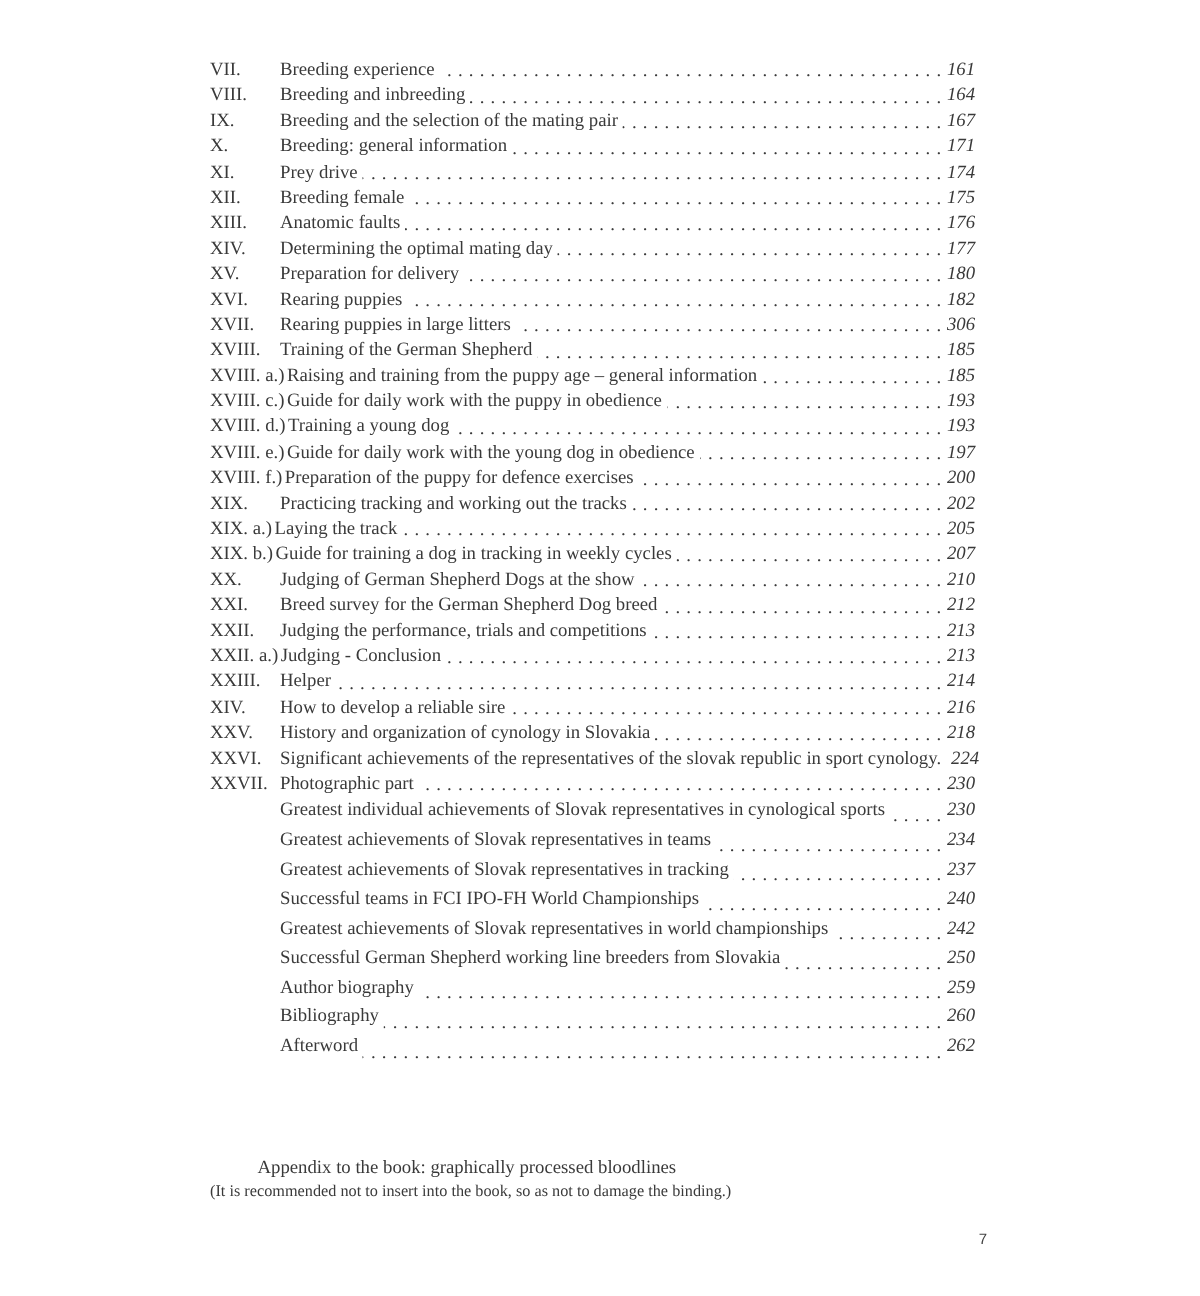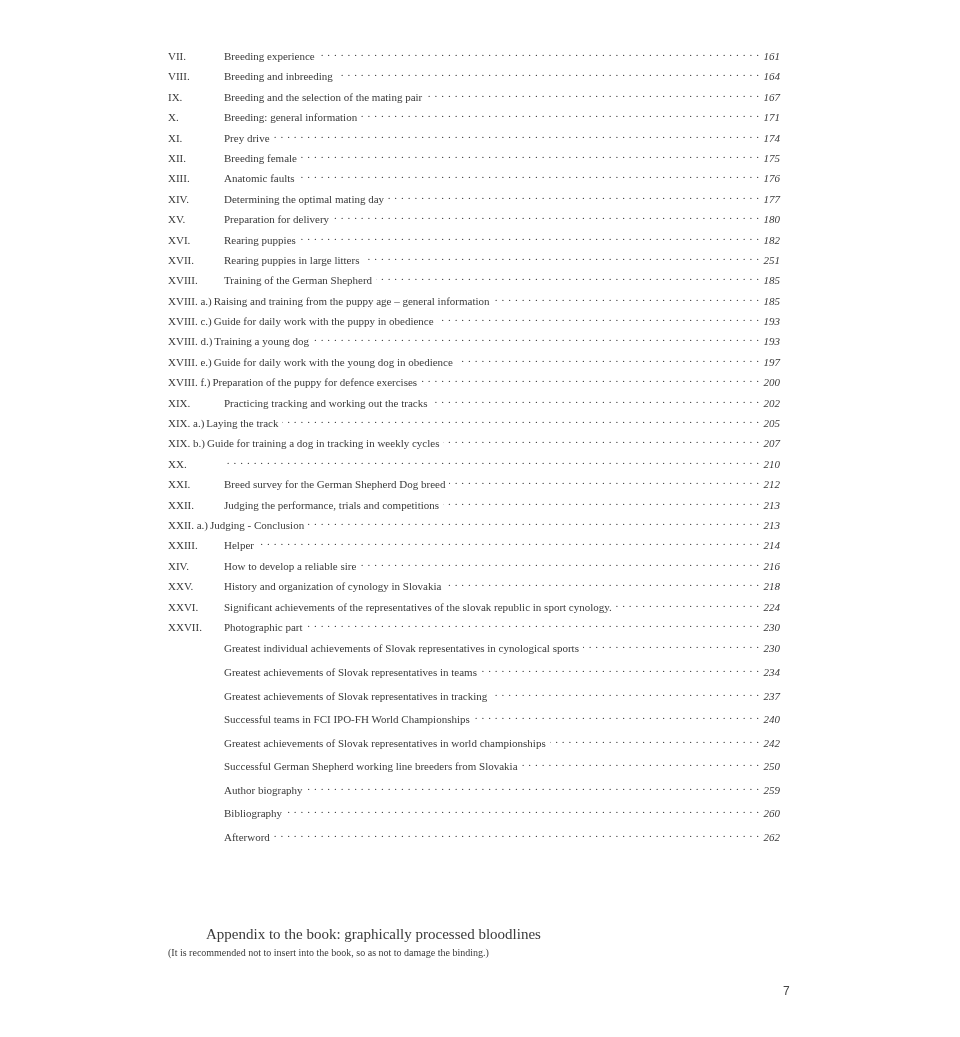--- a/index.html
+++ b/index.html
@@ -1,31 +1,31 @@
 <!DOCTYPE html>
 <html><head>
   <meta charset="utf-8">
   <style>
     html, body { margin: 0; padding: 0; background: #ffffff; }
     body { width: 960px; height: 1037px; position: relative; overflow: hidden;
            font-family: "Liberation Serif", "DejaVu Serif", serif; color: #3a3a3a; }
     .toc { position: absolute; left: 168px; top: 46px; width: 612px; }
-    .row { display: flex; align-items: flex-start; height: 20.4px; font-size: 11px; line-height: 20.4px; white-space: nowrap; }
+    .row { display: flex; align-items: flex-end; height: 20.4px; font-size: 15px; line-height: 20.4px; white-space: nowrap; }
     .row.sub { height: 23.6px; line-height: 23.6px; }
     .num { width: 56px; flex: 0 0 56px; }
     .num.wide { width: auto; flex: 0 0 auto; margin-right: 2px; }
     .title { flex: 0 0 auto; padding-right: 4px; }
     .leader { flex: 1 1 auto; overflow: hidden; position: relative; height: 1em; }
     .leader::before { content: ". . . . . . . . . . . . . . . . . . . . . . . . . . . . . . . . . . . . . . . . . . . . . . . . . . . . . . . . . . . . . . . . . . . . . . . . . . . . . . . . . . . . . . . . . . . . . . . . . . . . . . . . . . . . . . . . . . . . .";
                       position: absolute; right: 0; top: -4px; white-space: nowrap; letter-spacing: 0.6px; }
     .page { flex: 0 0 auto; padding-left: 4px; text-align: right; font-style: italic; }
     .indent { width: 56px; flex: 0 0 56px; }
     .appendix { position: absolute; left: 168px; top: 924px; }
     .appendix .main { font-size: 15px; line-height: 20px; margin-left: 38px; }
-    .appendix .note { font-size: 10px; line-height: 18px; }
+    .appendix .note { font-size: 13px; line-height: 18px; }
     .folio { position: absolute; left: 783px; top: 984px; font-family: "Liberation Sans", "DejaVu Sans", sans-serif; font-size: 12px; color: #444; }
   </style>
 </head>
 <body>
 
 <div class="toc">
   <div id="entries">
       <div class="row">
         <span class="num">VII.</span>
         <span class="title">Breeding experience</span>
@@ -83,21 +83,21 @@
       <div class="row">
         <span class="num">XVI.</span>
         <span class="title">Rearing puppies</span>
         <span class="leader"></span>
         <span class="page">182</span>
       </div>
       <div class="row">
         <span class="num">XVII.</span>
         <span class="title">Rearing puppies in large litters</span>
         <span class="leader"></span>
-        <span class="page">251</span>
+        <span class="page">306</span>
       </div>
       <div class="row">
         <span class="num">XVIII.</span>
         <span class="title">Training of the German Shepherd</span>
         <span class="leader"></span>
         <span class="page">185</span>
       </div>
       <div class="row">
         <span class="num wide">XVIII. a.)</span>
         <span class="title">Raising and training from the puppy age – general information</span>
@@ -141,20 +141,21 @@
         <span class="page">205</span>
       </div>
       <div class="row">
         <span class="num wide">XIX. b.)</span>
         <span class="title">Guide for training a dog in tracking in weekly cycles</span>
         <span class="leader"></span>
         <span class="page">207</span>
       </div>
       <div class="row">
         <span class="num">XX.</span>
+        <span class="title">Judging of German Shepherd Dogs at the show</span>
         <span class="leader"></span>
         <span class="page">210</span>
       </div>
       <div class="row">
         <span class="num">XXI.</span>
         <span class="title">Breed survey for the German Shepherd Dog breed</span>
         <span class="leader"></span>
         <span class="page">212</span>
       </div>
       <div class="row">

